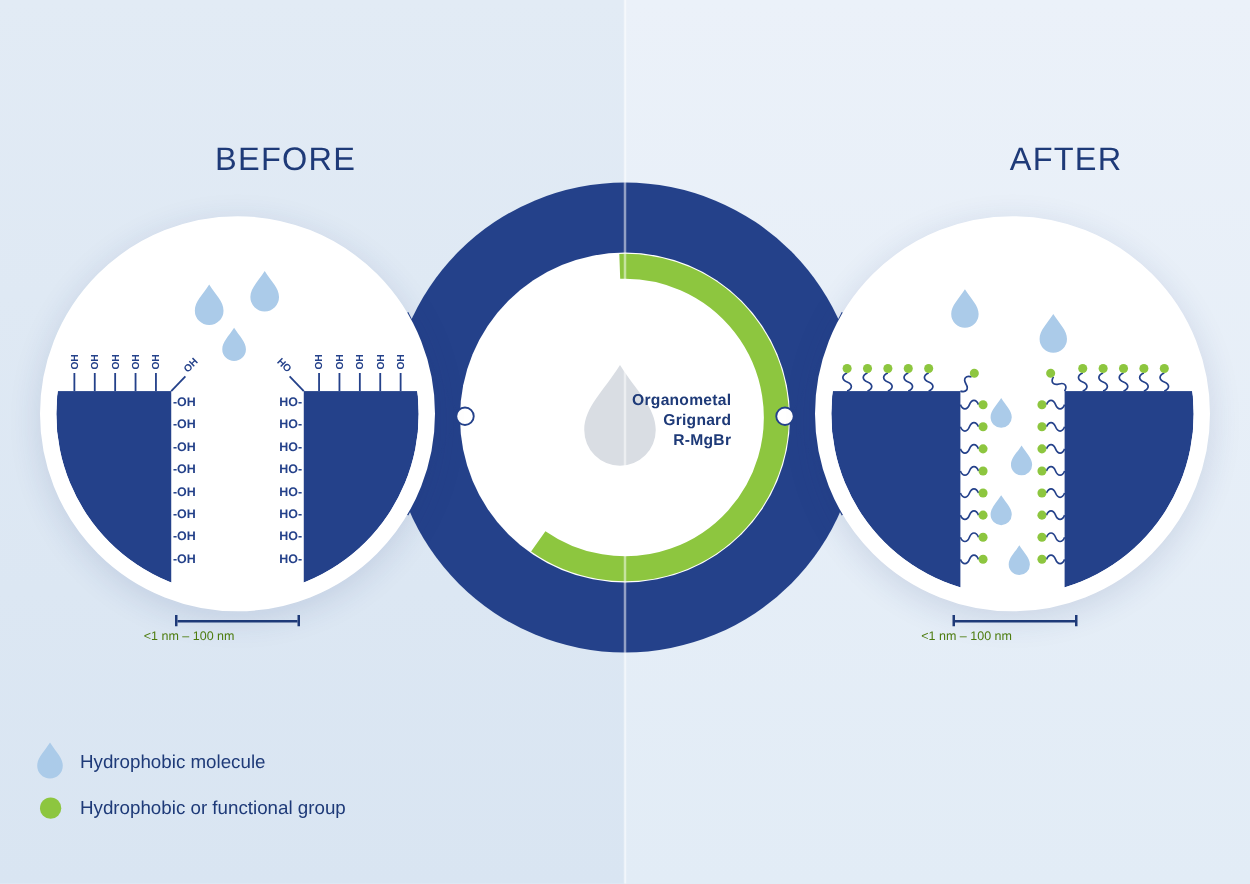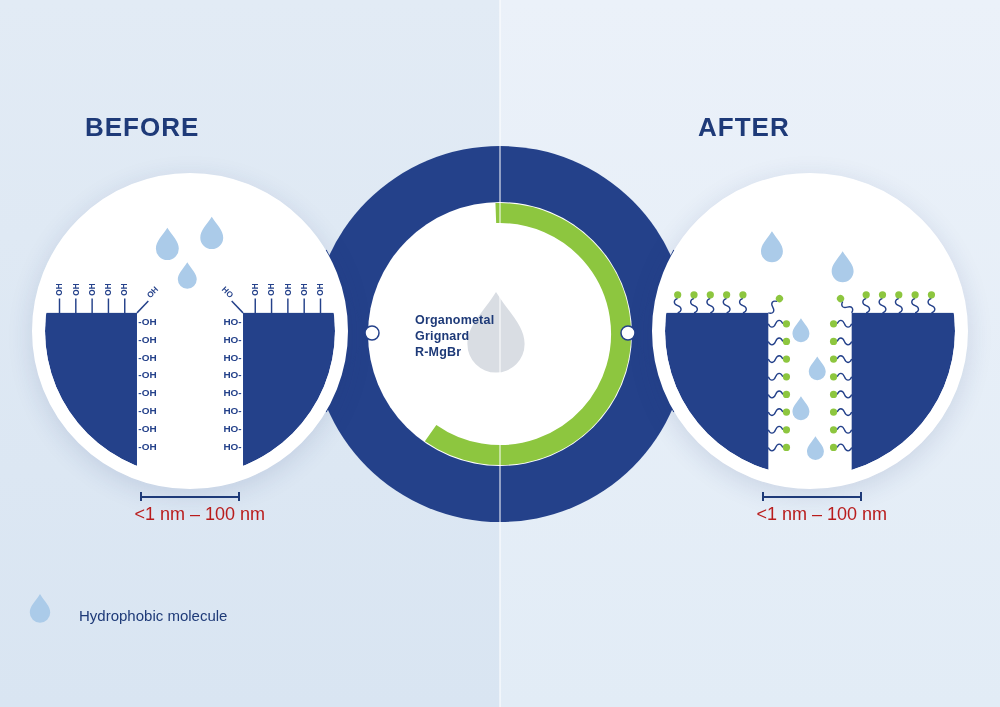--- a/index.html
+++ b/index.html
@@ -3,40 +3,40 @@
 <meta charset="utf-8">
 <style>
   *{margin:0;padding:0;box-sizing:border-box}
   html,body{width:1000px;height:707px}
   body{position:relative;overflow:hidden;font-family:"Liberation Sans",sans-serif;background:#e3ecf6}
   .bg-half{position:absolute;top:0;height:707px;width:500px}
   .bg-left{left:0;background:linear-gradient(180deg,#e2ebf5 0%,#d9e5f2 100%)}
   .bg-right{left:500px;background:linear-gradient(180deg,#ebf1f9 0%,#e2ecf6 100%)}
   .divider{position:absolute;left:499px;top:0;width:2px;height:707px;background:rgba(255,255,255,.5);z-index:40}
   .motif{position:absolute;left:0;top:0;width:1000px;height:707px;z-index:5;pointer-events:none}
-  .panel-title{position:absolute;width:200px;text-align:left;color:#1e3a78;font-size:26px;font-weight:bold;letter-spacing:1px;z-index:20}
+  .panel-title{position:absolute;width:200px;text-align:right;color:#1e3a78;font-size:26px;font-weight:normal;letter-spacing:1px;z-index:20}
   .title-before{left:85px;top:112px}
   .title-after{left:698px;top:112px}
   .lens{position:absolute;width:316px;height:316px;border:13px solid #fff;border-radius:50%;background:#fff;
         box-shadow:0 6px 26px rgba(32,58,120,.14);z-index:10;overflow:hidden}
   .lens svg{display:block;width:290px;height:290px}
   .lens-before{left:32px;top:173px}
   .lens-after{left:652px;top:173px}
   .lens text,.motif text{font-family:"Liberation Sans",sans-serif}
-  .center-label{position:absolute;left:415px;top:312px;width:170px;text-align:left;color:#1e3a78;
+  .center-label{position:absolute;left:415px;top:312px;width:170px;text-align:right;color:#1e3a78;
         font-size:12.5px;font-weight:bold;line-height:1.28;letter-spacing:.2px;z-index:8}
   .scalebar{position:absolute;width:100px;height:9px;border-left:2px solid #1e3a78;border-right:2px solid #1e3a78;z-index:20}
   .scalebar .sb-line{position:absolute;left:0;right:0;top:3.5px;height:2px;background:#1e3a78}
   .sb-before{left:140px;top:492px}
   .sb-after{left:762px;top:492px}
-  .scale-label{position:absolute;width:150px;text-align:right;color:#b91c1c;font-size:18px;font-weight:500;z-index:20}
+  .scale-label{position:absolute;width:150px;text-align:left;color:#4d7c0f;font-size:10px;font-weight:500;z-index:20}
   .sl-before{left:115px;top:504px}
   .sl-after{left:737px;top:504px}
   .legend{position:absolute;left:26px;top:594px;display:flex;flex-direction:column;gap:7px;z-index:20}
-  .legend-row{display:flex;align-items:flex-end;gap:25px;height:30px}
+  .legend-row{display:flex;align-items:center;gap:10px;height:30px}
   .legend-icon-box{width:28px;height:30px;display:flex;align-items:center;justify-content:center}
   .legend-dot{width:17px;height:17px;border-radius:50%}
   .dot-green{background:#8dc63f}
   .dot-navy{background:#24418a}
   .legend-label{color:#1e3a78;font-size:15px;font-weight:500}
 </style>
 </head>
 <body>
 
 <div class="bg-half bg-left"></div>
@@ -222,15 +222,21 @@
   <div class="legend-row">
     <div class="legend-icon-box">
       <svg width="24" height="32" viewBox="0 0 24 32">
           <g id="legend-droplet">
             <path d="M 0 0 C 4.65 7.44, 10.23 12.09, 10.23 18.6 A 10.23 10.23 0 1 1 -10.23 18.6 C -10.23 12.09, -4.65 7.44, 0 0 Z" transform="translate(12 1)" fill="#abcbe9"></path>
           </g>
         </svg>
     </div>
     <div class="legend-label">Hydrophobic molecule</div>
   </div>
+  <div class="legend-row">
+    <div class="legend-icon-box">
+        <div class="legend-dot dot-green"></div>
+      </div>
+    <div class="legend-label">Hydrophobic or functional group</div>
+  </div>
 </div>
 
 <div class="divider"></div>
 
 </body></html>

